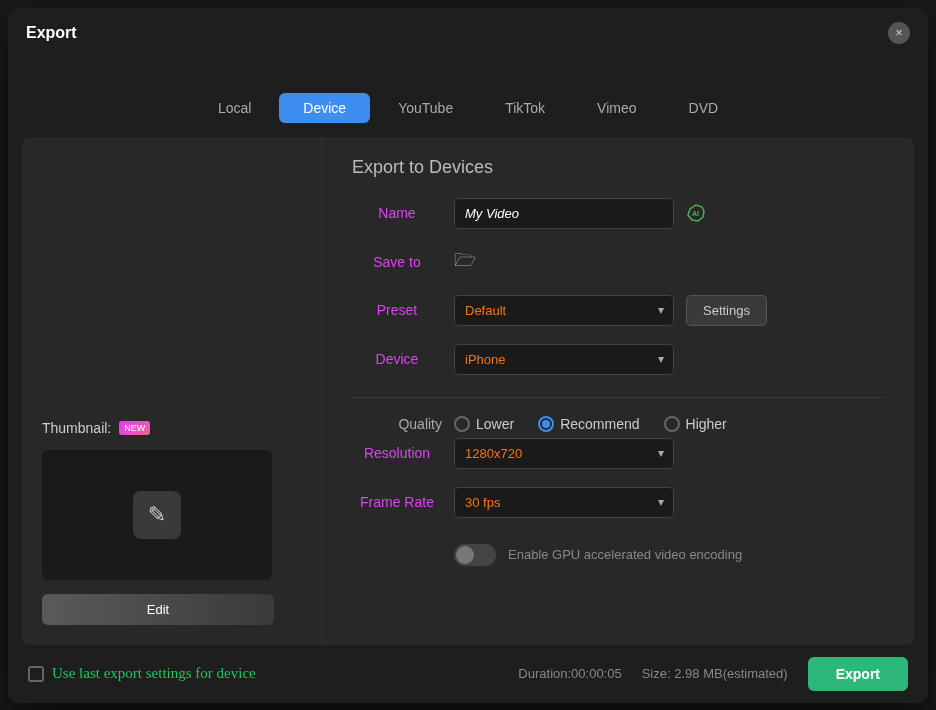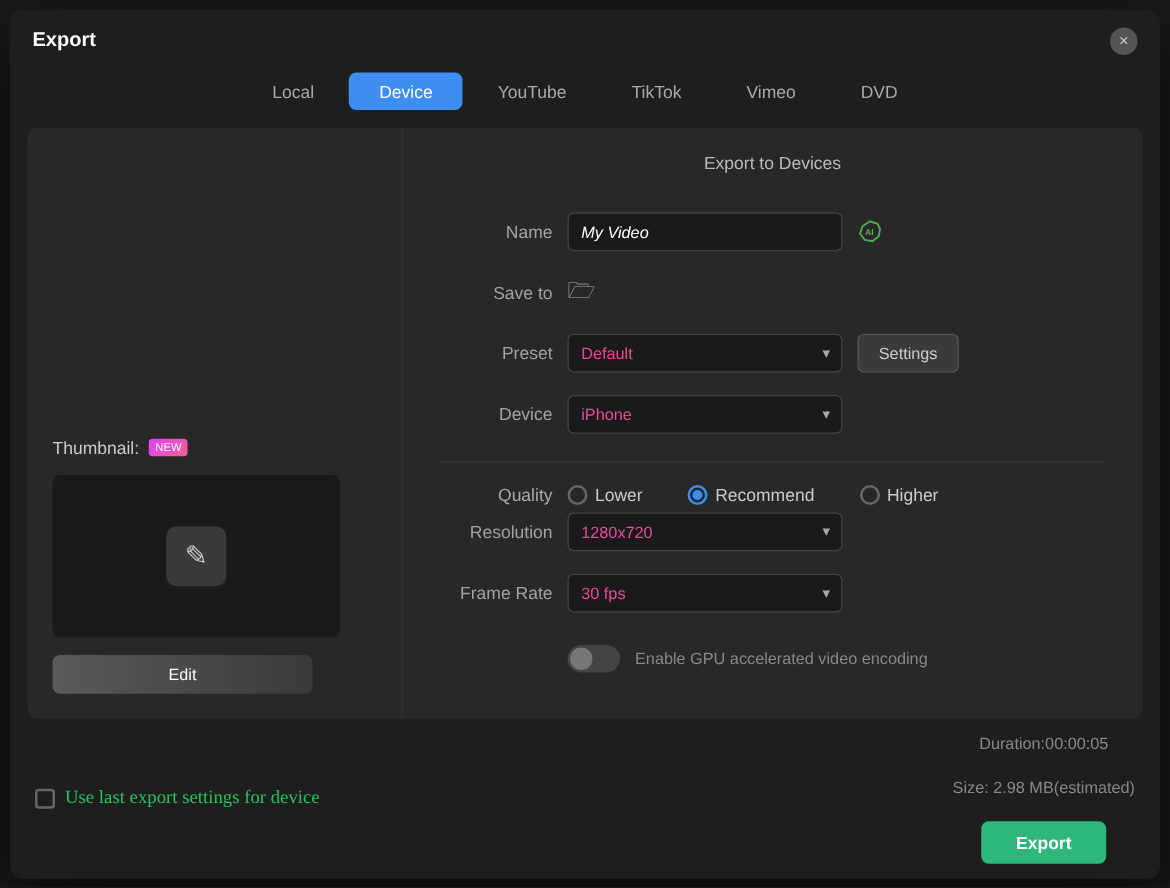--- a/index.html
+++ b/index.html
@@ -53,20 +53,21 @@
       padding: 4px 0 14px;
     }
     .tab {
       padding: 7px 24px;
       border-radius: 6px;
       border: none;
       background: transparent;
       color: #aaa;
       font-size: 14px;
       cursor: pointer;
+      margin-top: 35px;
     }
     .tab.active {
       background: #3d8ef0;
       color: #fff;
     }
     .dialog-body {
       flex: 1;
       display: flex;
       gap: 0;
       margin: 0 14px;
@@ -113,53 +114,52 @@
       height: 48px;
       background: #3a3a3a;
       border-radius: 8px;
       display: flex;
       align-items: center;
       justify-content: center;
       color: #ccc;
       font-size: 22px;
     }
     .edit-btn {
-      width: 208px;
+      width: 232px;
       padding: 8px;
       background: linear-gradient(to right, #5a5a5a, #3a3a3a);
       border: none;
       border-radius: 6px;
       color: #fff;
       font-size: 13px;
       cursor: pointer;
     }
     .right-panel {
       flex: 1;
       padding: 20px 30px;
       display: flex;
       flex-direction: column;
       gap: 0;
     }
     .section-title {
       color: #bbb;
-      font-size: 14px;
-      margin-bottom: 32px;
-      text-align: center;
+      font-size: 18px;
+      margin-bottom: 20px;
     }
     .form-row {
       display: flex;
       align-items: center;
       margin-bottom: 18px;
       gap: 12px;
     }
     .form-label {
-      color: #a3a3a3;
+      color: #d946ef;
       font-size: 14px;
       width: 90px;
-      text-align: right;
+      text-align: center;
       flex-shrink: 0;
     }
     .text-input {
       flex: 1;
       max-width: 220px;
       background: #1a1a1a;
       border: 1px solid #444;
       border-radius: 5px;
       padding: 7px 10px;
       color: #fff;
@@ -196,21 +196,21 @@
       position: relative;
       flex: 1;
       max-width: 220px;
     }
     .select-field {
       width: 100%;
       background: #1a1a1a;
       border: 1px solid #444;
       border-radius: 5px;
       padding: 7px 30px 7px 10px;
-      color: #ec4899;
+      color: #f97316;
       font-size: 13px;
       outline: none;
       appearance: none;
       cursor: pointer;
     }
     .select-arrow {
       position: absolute;
       right: 10px;
       top: 50%;
       transform: translateY(-50%);
@@ -240,21 +240,21 @@
     }
     .quality-label {
       color: #aaa;
       font-size: 14px;
       width: 90px;
       text-align: right;
       flex-shrink: 0;
     }
     .radio-group {
       display: flex;
-      gap: 36px;
+      gap: 24px;
       align-items: center;
     }
     .radio-option {
       display: flex;
       align-items: center;
       gap: 6px;
       cursor: pointer;
       color: #ccc;
       font-size: 14px;
     }
@@ -325,21 +325,20 @@
     }
     .footer-left-label {
       color: #22c55e;
       font-size: 15px;
       font-family: Liberation Serif, serif;
     }
     .footer-right {
       display: flex;
       align-items: center;
       gap: 20px;
-      flex-direction: column;
     }
     .meta-text {
       color: #888;
       font-size: 13px;
     }
     .export-btn {
       background: #2db87a;
       border: none;
       border-radius: 6px;
       padding: 9px 28px;

